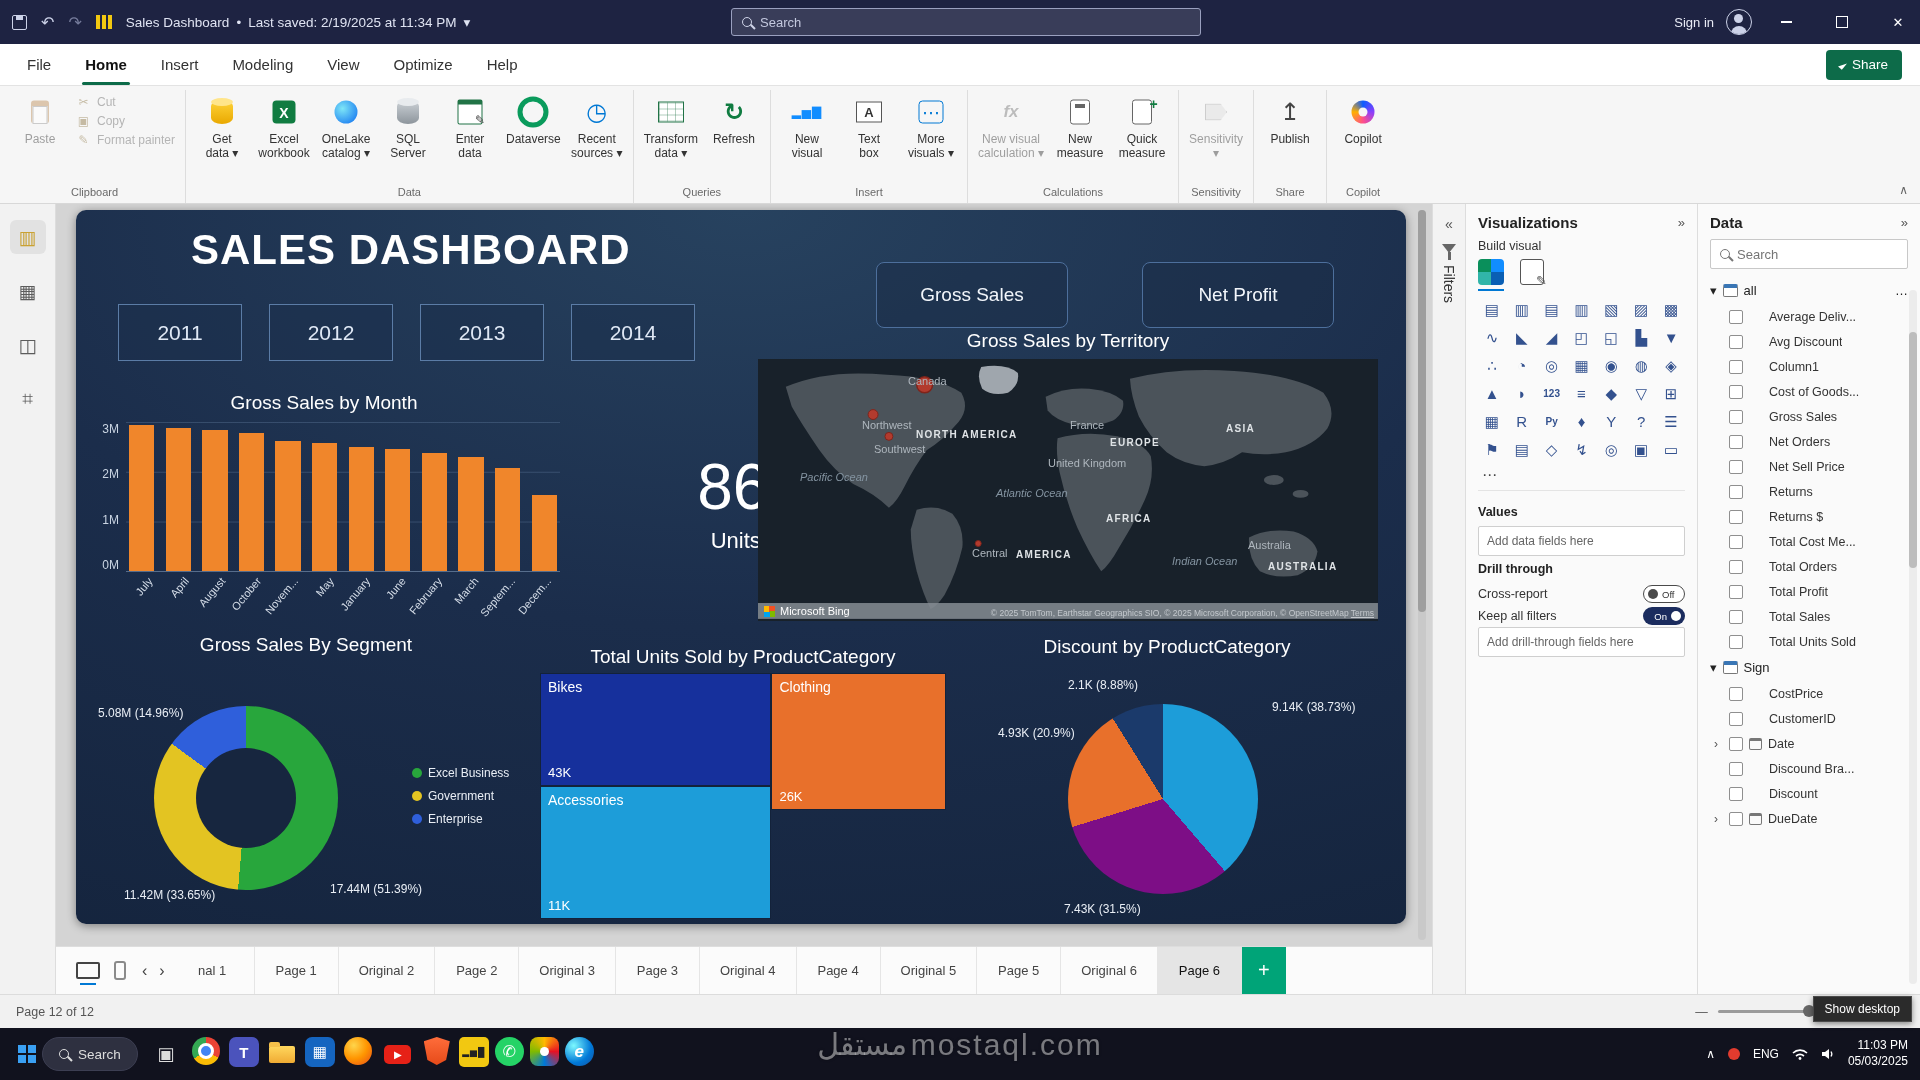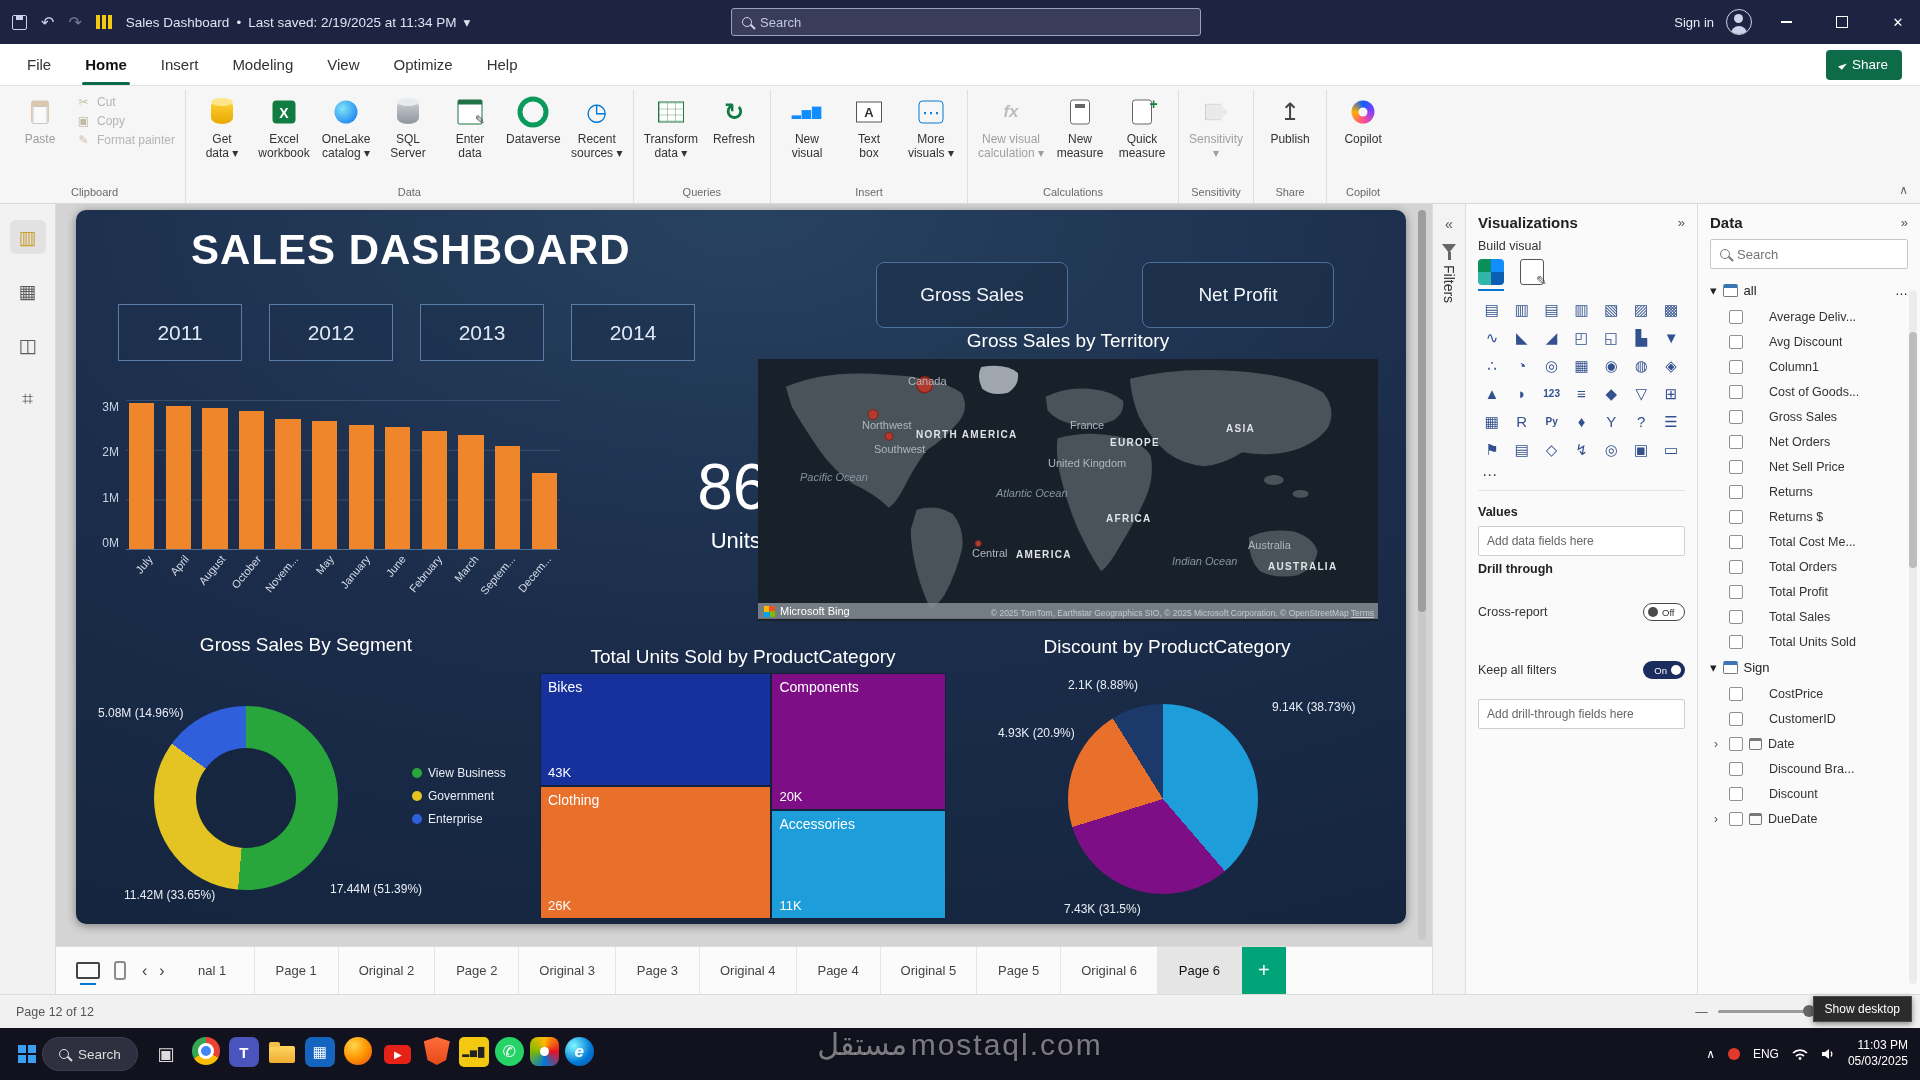--- a/index.html
+++ b/index.html
@@ -179,21 +179,21 @@
 .build-ic{width:26px;height:26px;background:conic-gradient(#118dff 0 25%,#0a5fb4 0 50%,#31b5a9 0 75%,#0a8f5b 0 100%);border-radius:4px;position:relative}
 .build-ic::after{content:"";position:absolute;left:0;right:0;bottom:-6px;height:2px;background:#0078d4}
 .format-ic{width:24px;height:26px;border:1.6px solid #555;border-radius:3px;position:relative;background:#fff}
 .format-ic::after{content:"✎";position:absolute;right:-4px;bottom:-4px;font-size:13px;color:#555}
 .vicons{display:grid;grid-template-columns:repeat(7,1fr);gap:3px 2px;margin:8px 0 2px}
 .vicon{height:25px;display:flex;align-items:center;justify-content:center;font-size:15px;color:#33518e;border-radius:3px}
 .vicon-sm{font-size:10px;font-weight:bold}
 .more-row{color:#444;font-size:15px;padding:2px 4px 6px;border-bottom:1px solid #e4e4e4;margin-bottom:8px}
 .section-label{font-weight:bold;margin:6px 0 7px;color:#222}
 .add-box{border:1px solid #cfcfcf;background:#fff;padding:7px 8px;color:#666;font-size:12px;border-radius:2px}
-.drill-row{display:flex;justify-content:space-between;align-items:center;margin:20px 0}
+.drill-row{display:flex;justify-content:space-between;align-items:center;margin:2px 0}
 .tg{display:flex;align-items:center;border-radius:10px;height:18px;width:42px;padding:0 4px;gap:4px;font-size:9.5px}
 .tg-off{border:1px solid #4a4a4a;background:#fff;color:#333}
 .tg-off .knob{width:10px;height:10px;background:#4a4a4a;border-radius:50%}
 .tg-on{background:#1b2c5e;color:#fff;justify-content:flex-end}
 .tg-on .knob{width:10px;height:10px;background:#fff;border-radius:50%}
 
 .data-panel{width:222px;background:#fafafa;padding:10px 12px;display:flex;flex-direction:column;font-size:12.5px;color:#333;position:relative;overflow:hidden;flex:none}
 .search-box{display:flex;align-items:center;gap:7px;border:1px solid #c8c8c8;background:#fff;height:30px;padding:0 9px;border-radius:2px;color:#777;margin-bottom:8px}
 .search-box input{border:0;outline:0;flex:1;font-size:13px;background:transparent;color:#333}
 .tree{overflow:hidden}
@@ -528,20 +528,21 @@
             </div>
 
           <div class="kpi-btn kpi-gross">
               <span>Gross Sales</span>
             </div>
           <div class="kpi-btn kpi-net">
               <span>Net Profit</span>
             </div>
 
           <div class="bar-visual">
+            <div class="visual-title">Gross Sales by Month</div>
             <div class="bar-plot">
               <div class="y-axis">
 
               <span class="ytick">3M</span>
                   <span class="ytick">2M</span>
                   <span class="ytick">1M</span>
                   <span class="ytick">0M</span>
                 </div>
               <div class="plot-area">
                   <div class="bar-col">
@@ -678,21 +679,21 @@
             <div class="visual-title" style="width:420px">Gross Sales By Segment</div>
             <div class="donut" style="background: conic-gradient(rgb(40, 166, 60) 0%, rgb(40, 166, 60) 51.39%, rgb(227, 196, 34) 51.39%, rgb(227, 196, 34) 85.04%, rgb(47, 95, 219) 85.04%, rgb(47, 95, 219) 100%);"></div>
             <div class="donut-hole"></div>
             <span class="dlab dlab-a">5.08M (14.96%)</span>
             <span class="dlab dlab-b">11.42M (33.65%)</span>
             <span class="dlab dlab-c">17.44M (51.39%)</span>
             <div class="legend">
 
                 <div class="leg-row">
                   <span class="leg-dot" style="background: rgb(40, 166, 60);"></span>
-                  <span>View Business</span>
+                  <span>Excel Business</span>
                 </div>
 
                 <div class="leg-row">
                   <span class="leg-dot" style="background: rgb(227, 196, 34);"></span>
                   <span>Government</span>
                 </div>
 
                 <div class="leg-row">
                   <span class="leg-dot" style="background: rgb(47, 95, 219);"></span>
                   <span>Enterprise</span>
@@ -702,24 +703,20 @@
 
           <div class="treemap-visual">
             <div class="visual-title">Total Units Sold by ProductCategory</div>
             <div class="tm-grid">
 
                 <div class="tm-cell" style="background: rgb(22, 48, 156);">
                   <span class="tm-name">Bikes</span>
                   <span class="tm-val">43K</span>
                 </div>
 
-                <div class="tm-cell" style="background: rgb(125, 14, 134);">
-                  <span class="tm-name">Components</span>
-                  <span class="tm-val">20K</span>
-                </div>
 
                 <div class="tm-cell" style="background: rgb(232, 112, 43);">
                   <span class="tm-name">Clothing</span>
                   <span class="tm-val">26K</span>
                 </div>
 
                 <div class="tm-cell" style="background: rgb(29, 157, 217);">
                   <span class="tm-name">Accessories</span>
                   <span class="tm-val">11K</span>
                 </div>

